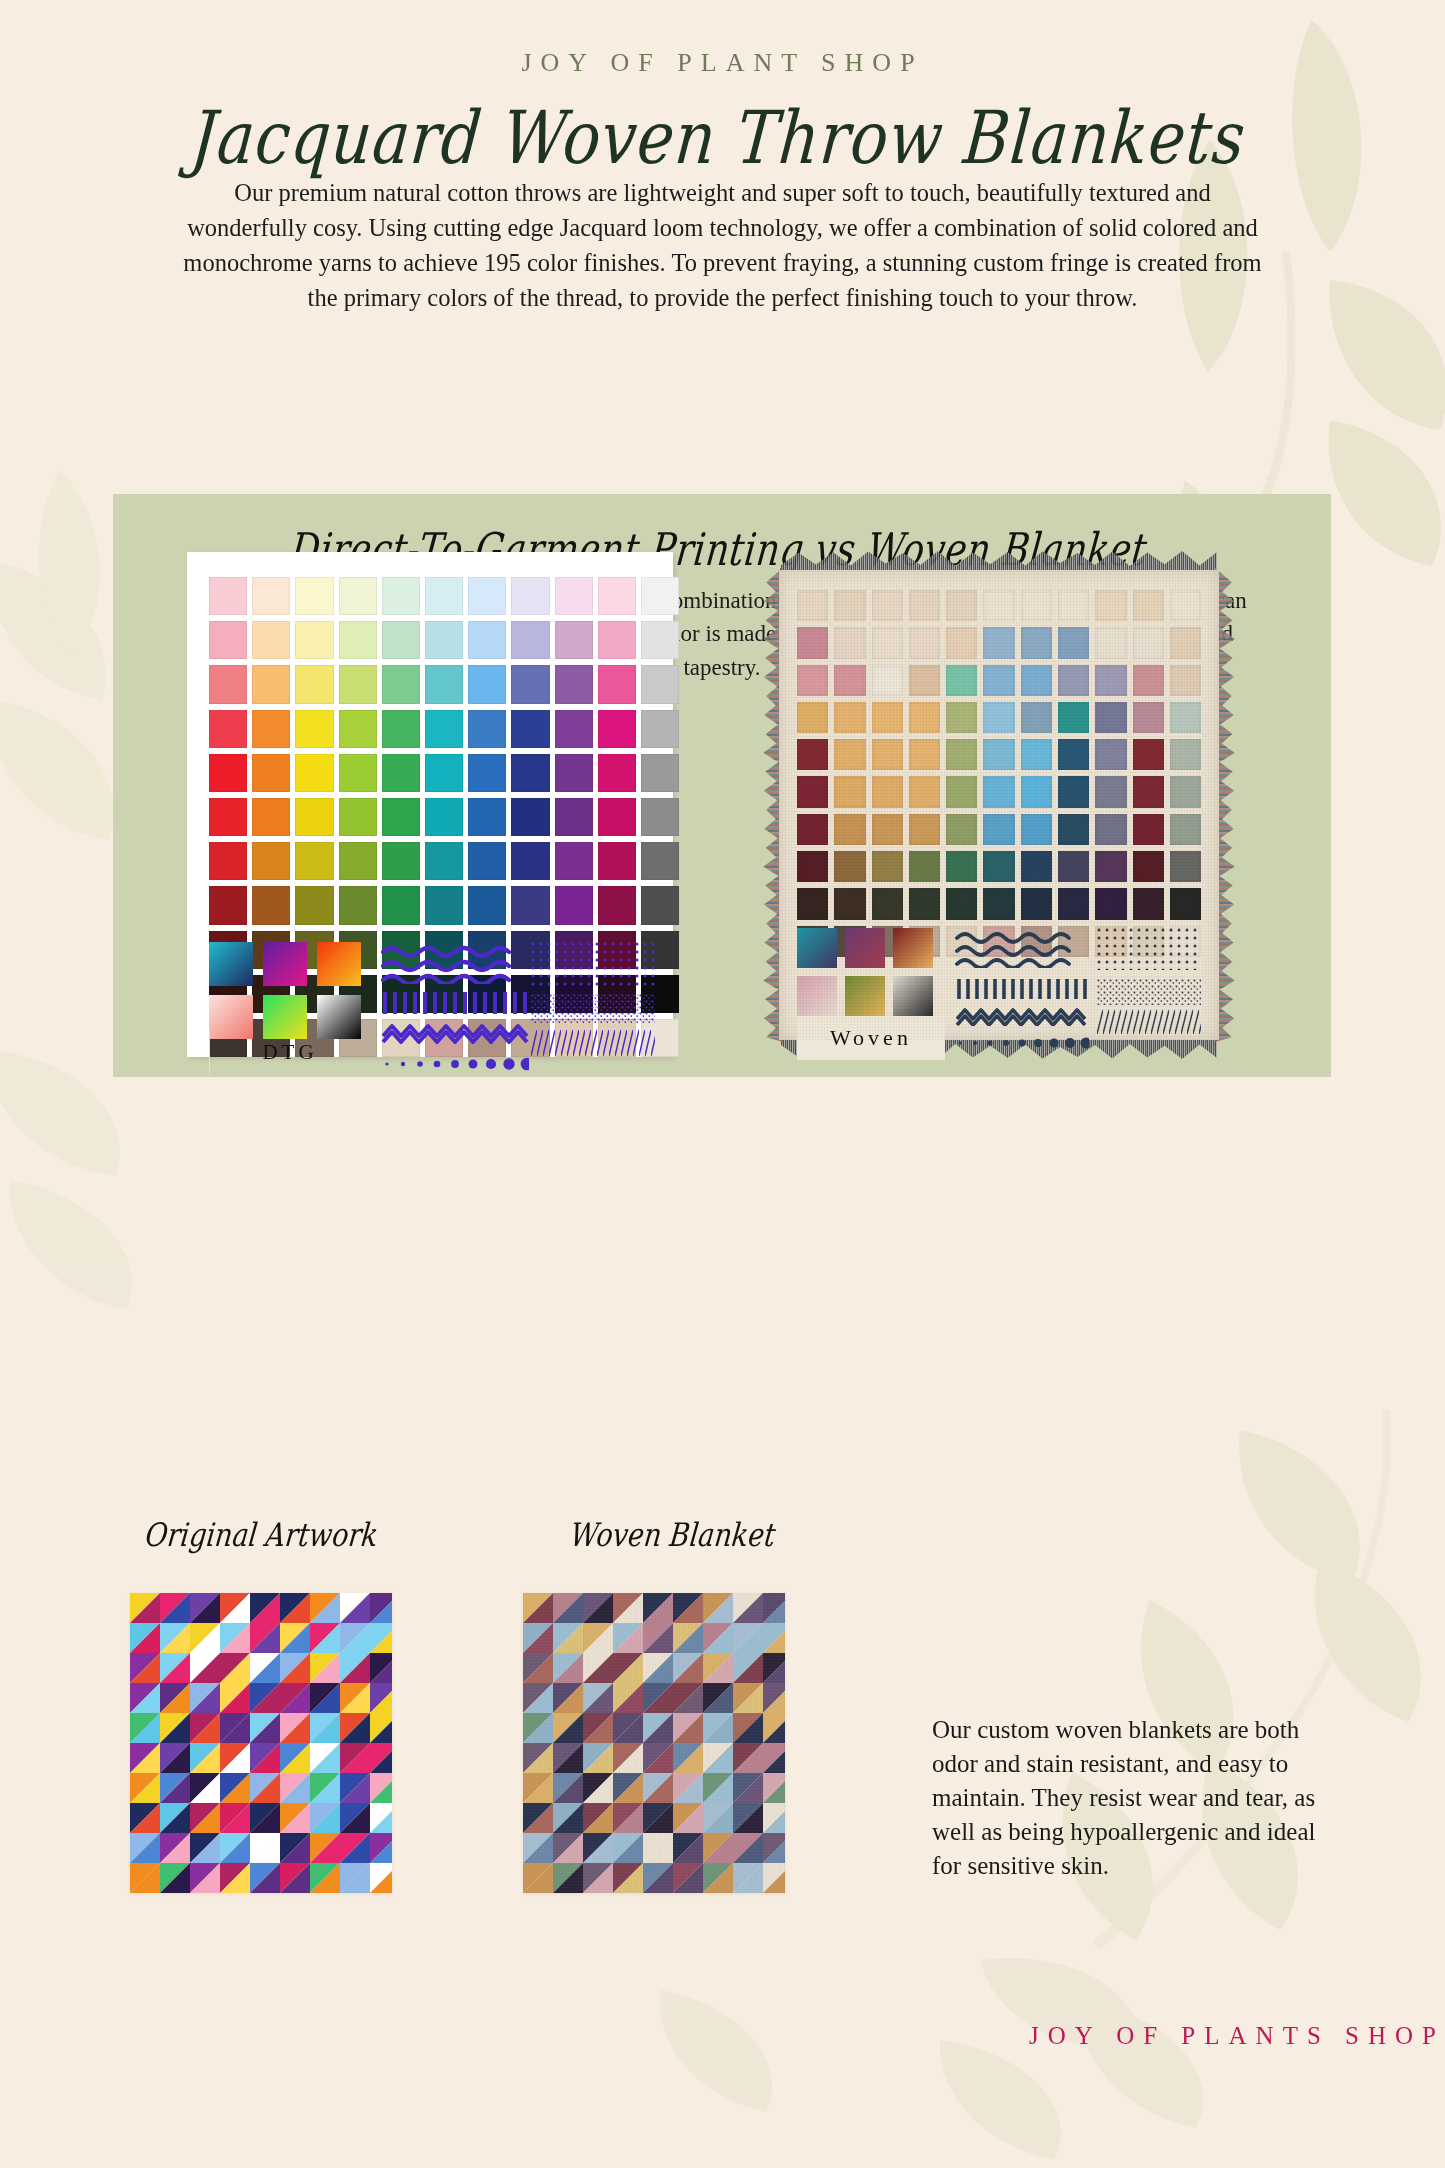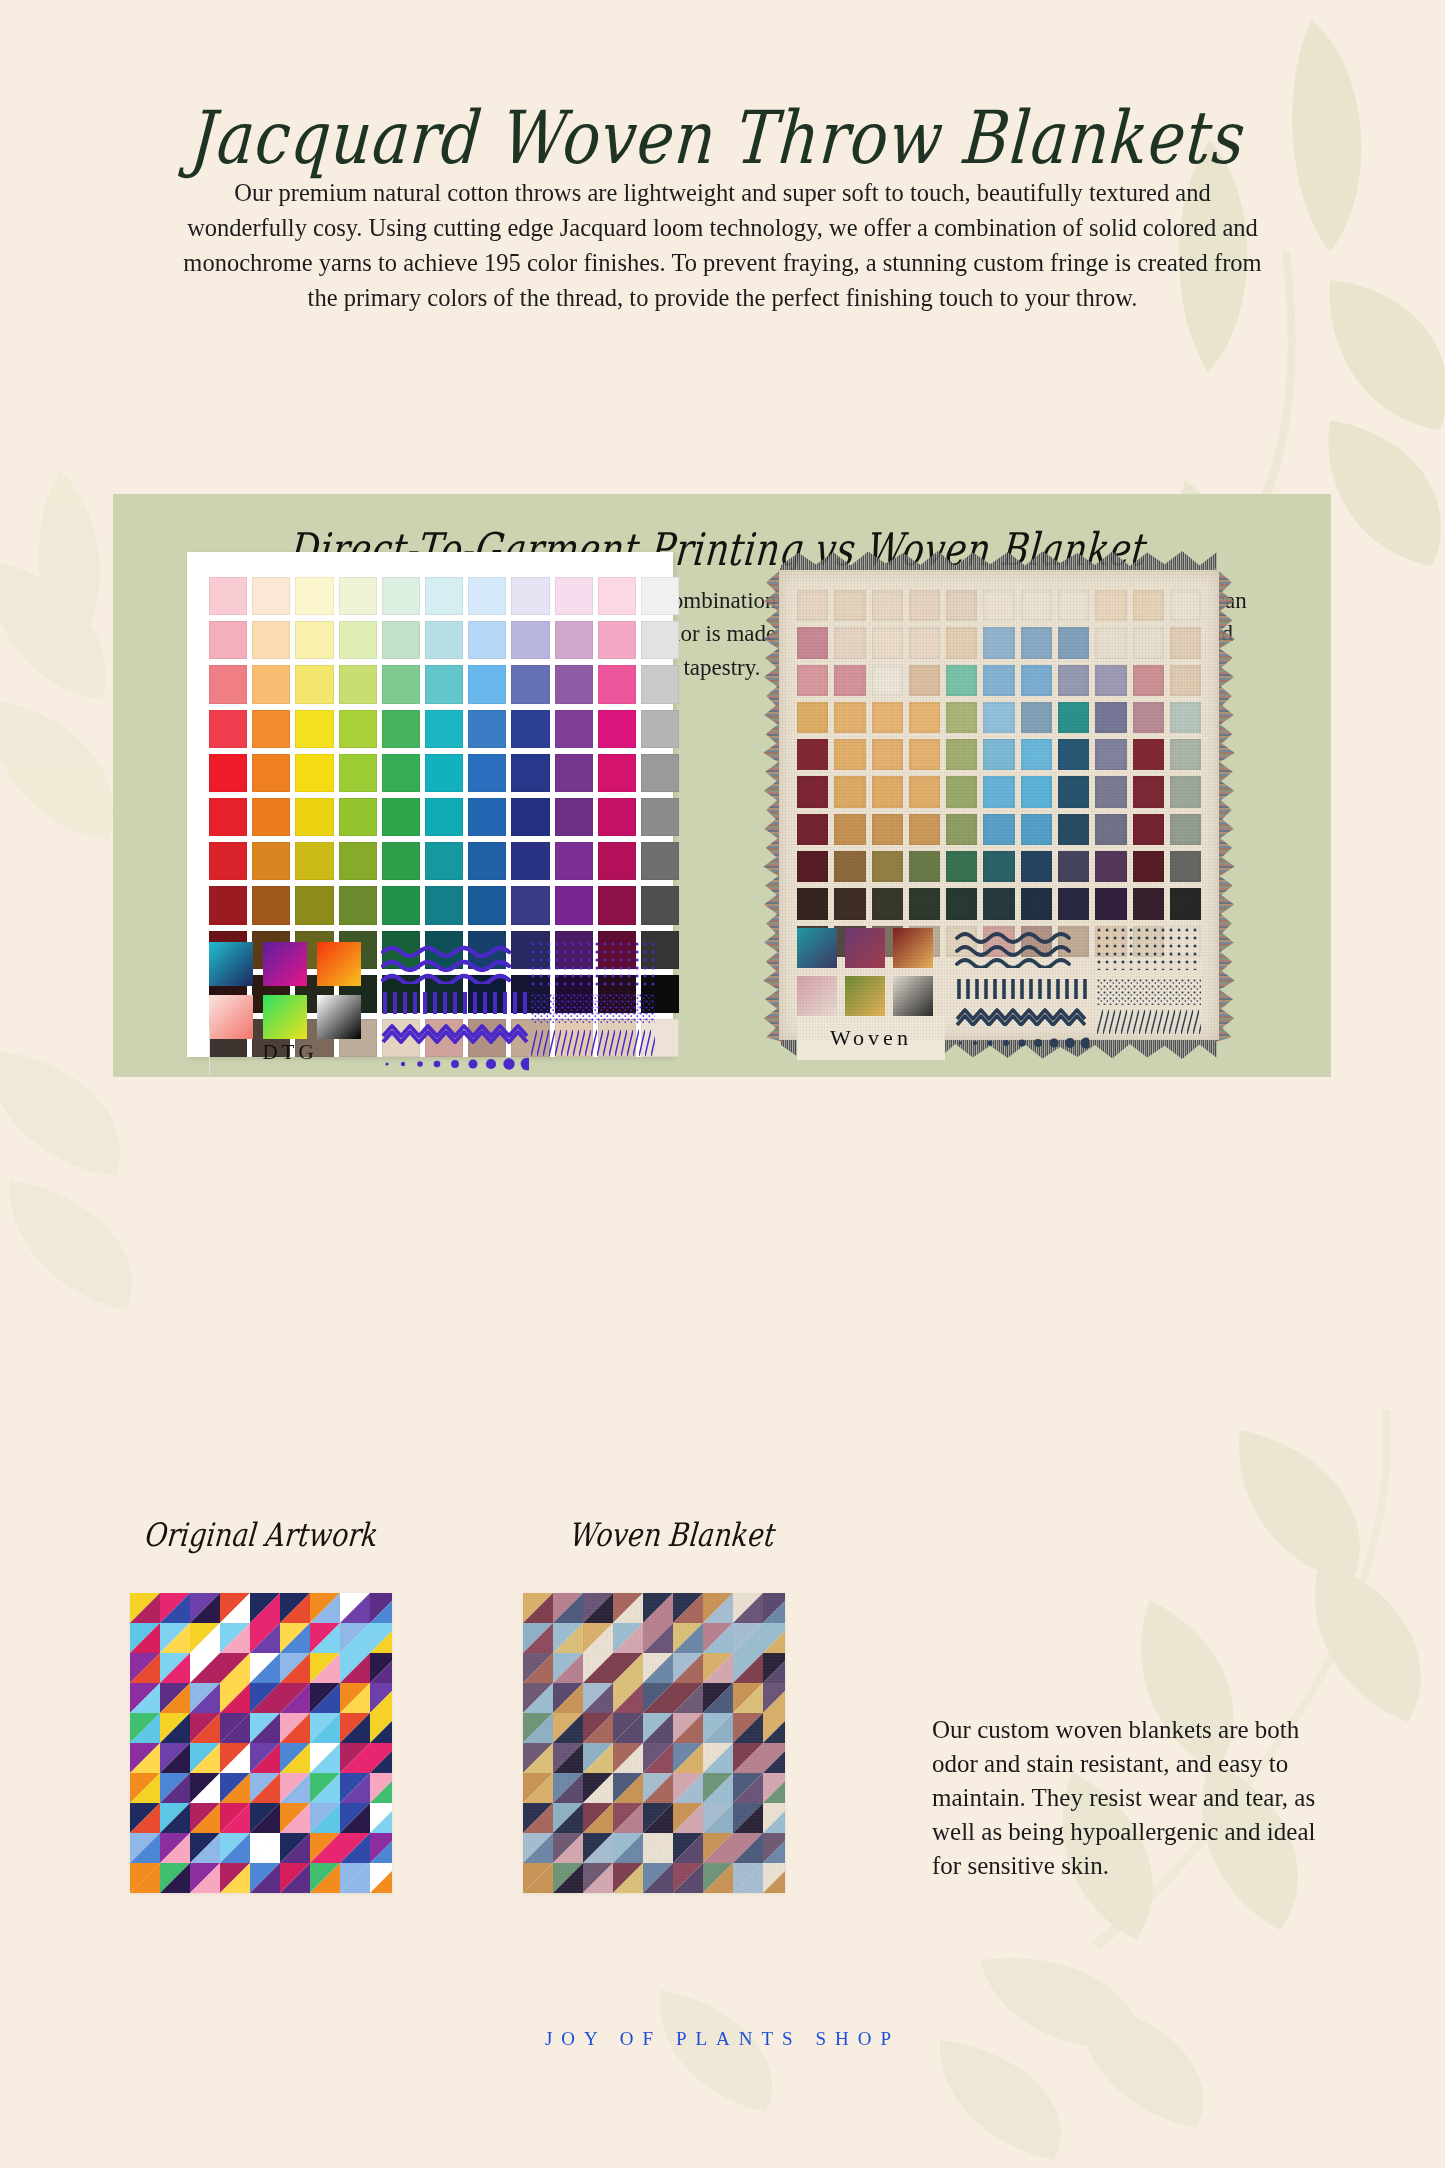--- a/index.html
+++ b/index.html
@@ -152,22 +152,22 @@
     position:absolute; left:932px; top:1596px; width:420px;
     font-size:25px; line-height:1.34; letter-spacing:1.1px;
     color:#1d2a20; z-index:3;
   }
   .blurb{
     position:absolute; left:932px; top:1713px; width:400px;
     font-size:25px; line-height:1.36; color:#1a1a1a; z-index:3;
   }
   .footer{
     position:absolute; bottom:118px; left:0; width:100%;
-    text-align:center; font-size:19px; letter-spacing:9px;
-    color:#1d4ed8; z-index:3;
+    text-align:right; font-size:25px; letter-spacing:9px;
+    color:#be185d; z-index:3;
   }
 </style>
 </head>
 <body>
 
 <div class="page">
 
   <div class="leaf-layer">
     <svg width="1445" height="2168" viewBox="0 0 1445 2168">
       <g fill="#e9e4ce" opacity="0.95">
@@ -201,20 +201,21 @@
         <path d="M1080 2000 C1170 2014 1224 2078 1196 2128 C1124 2114 1074 2058 1080 2000 Z"></path>
         <path d="M980 1960 C1070 1948 1140 1990 1142 2046 C1068 2058 994 2020 980 1960 Z"></path>
       </g>
       <g fill="#ece7d5" opacity="0.7">
         <path d="M-10 1050 C80 1058 136 1120 116 1176 C40 1166 -14 1112 -10 1050 Z"></path>
         <path d="M10 1180 C100 1196 150 1258 126 1310 C54 1294 6 1240 10 1180 Z"></path>
       </g>
     </svg>
   </div>
 
+  <div class="brand">JOY OF PLANT SHOP</div>
   <div class="title">Jacquard Woven Throw Blankets</div>
   <div class="intro">Our premium natural cotton throws are lightweight and super soft to touch, beautifully textured and wonderfully cosy. Using cutting edge Jacquard loom technology, we offer a combination of solid colored and monochrome yarns to achieve 195 color finishes. To prevent fraying, a stunning custom fringe is created from the primary colors of the thread, to provide the perfect finishing touch to your throw.</div>
 
   <div class="panel">
     <div class="panel-title">Direct-To-Garment Printing vs Woven Blanket</div>
     <div class="panel-text">Each blanket is custom made to order by weaving combinations of solid colored yarns. Please note that colors can vary slightly in tone on woven blankets as each color is made up of multiple colors to create your one of a kind tapestry.</div>
 
     <div class="dtg-sheet">
       <div class="dtg-grid" id="dtg-grid">
           <div class="sw" style="background: rgb(249, 204, 211);"></div>

